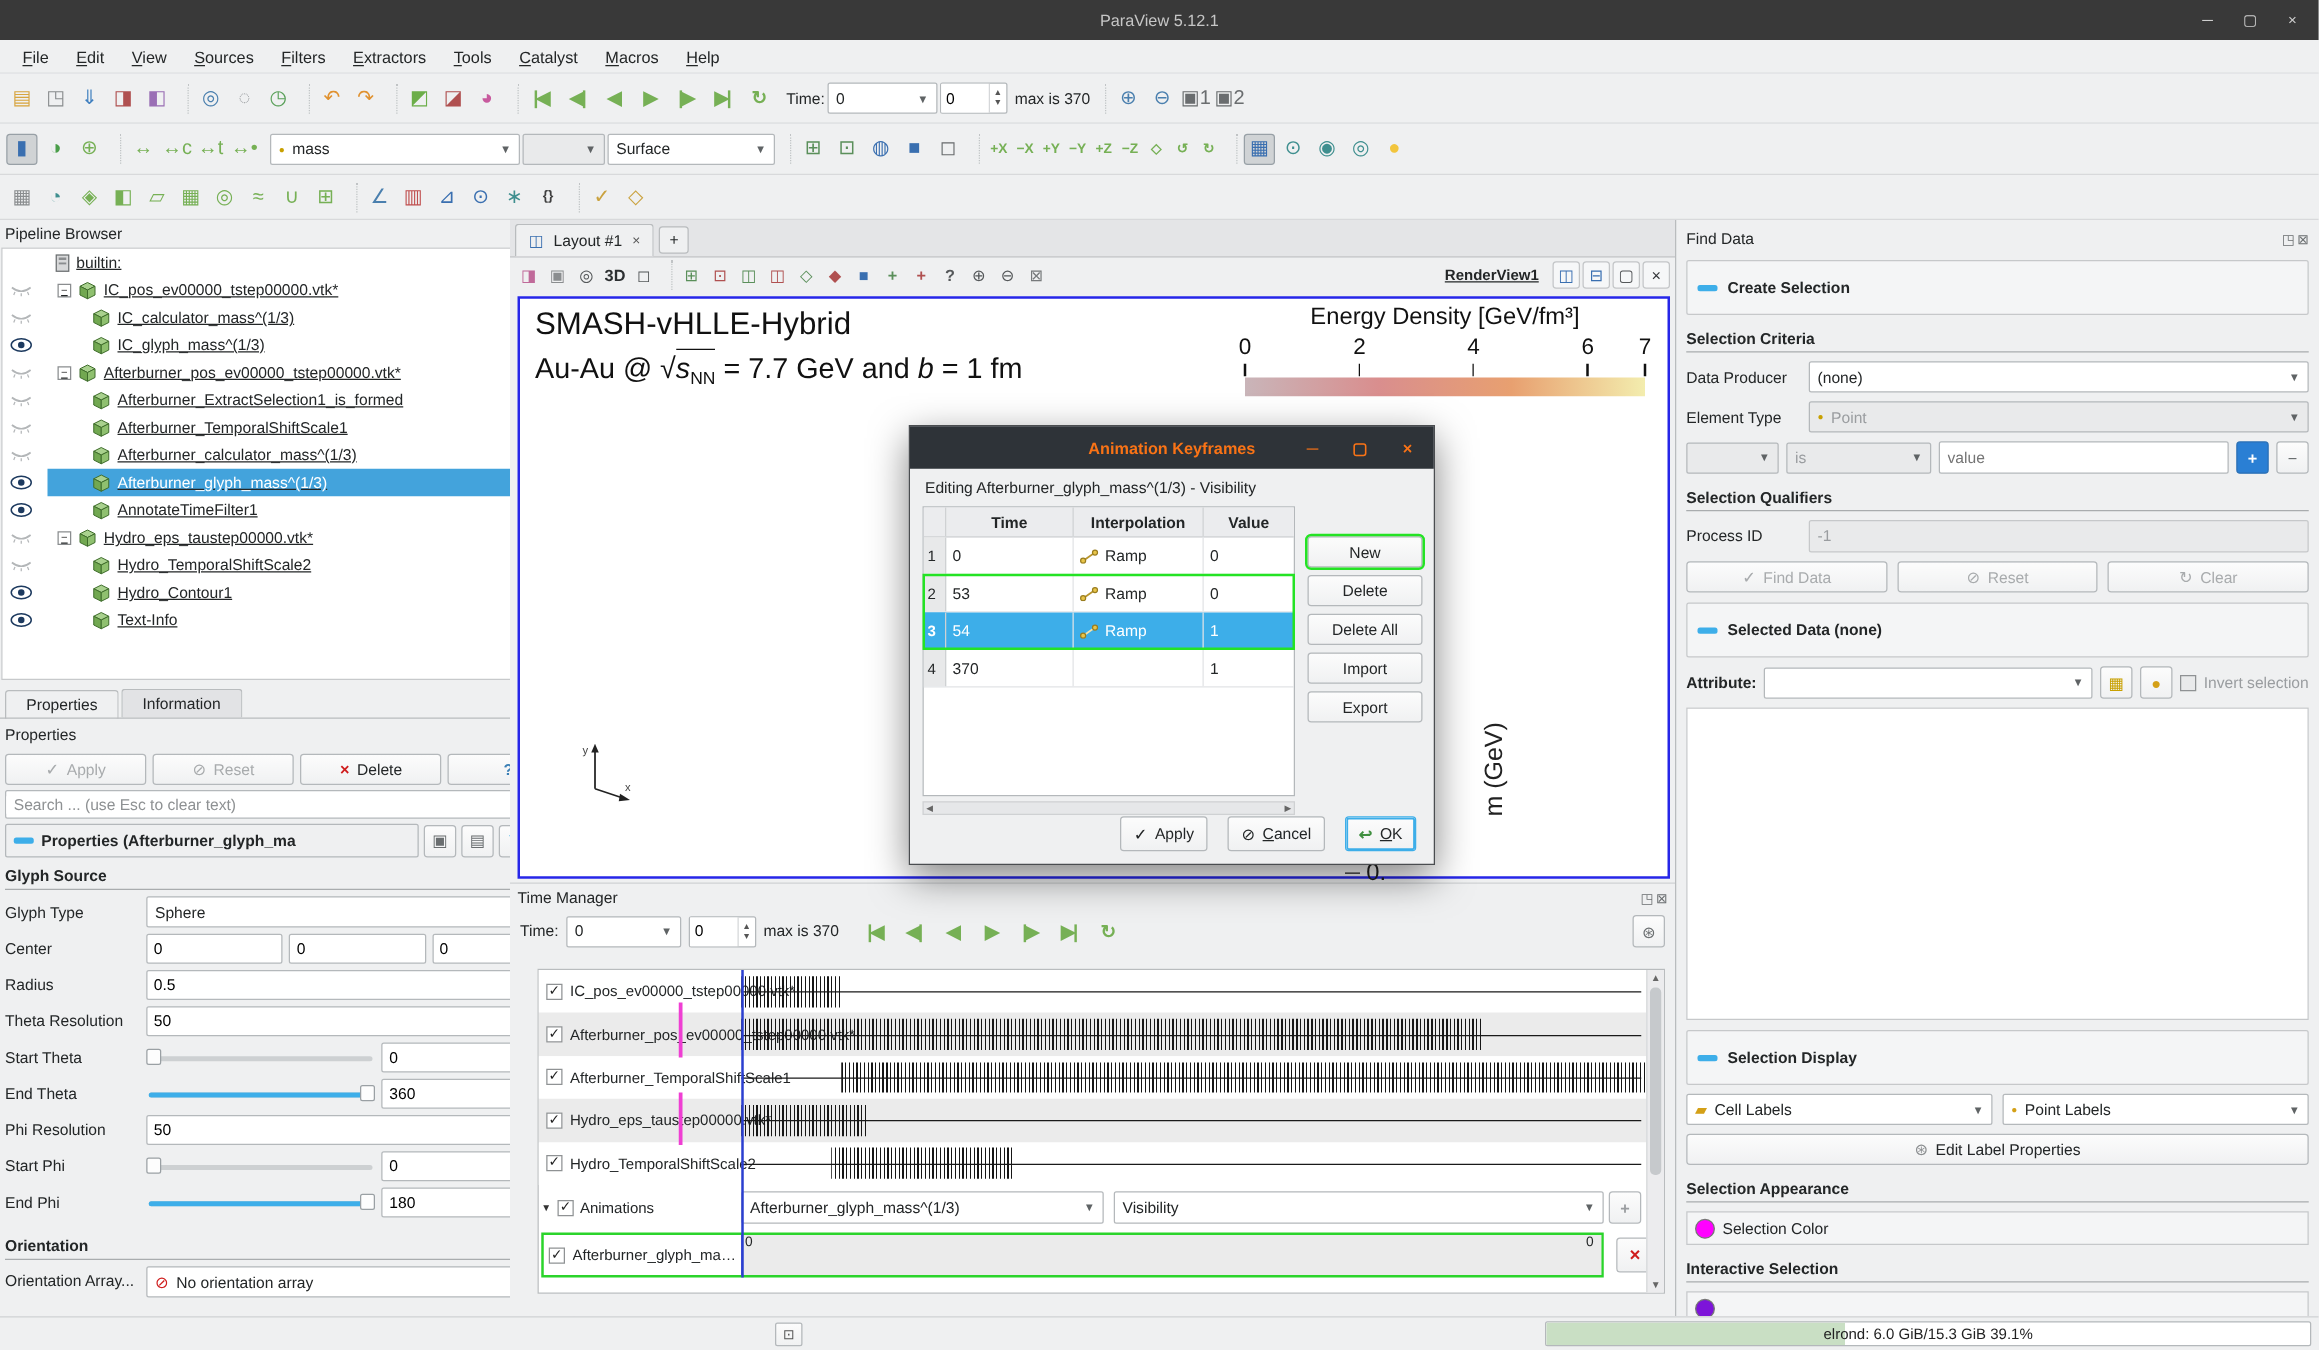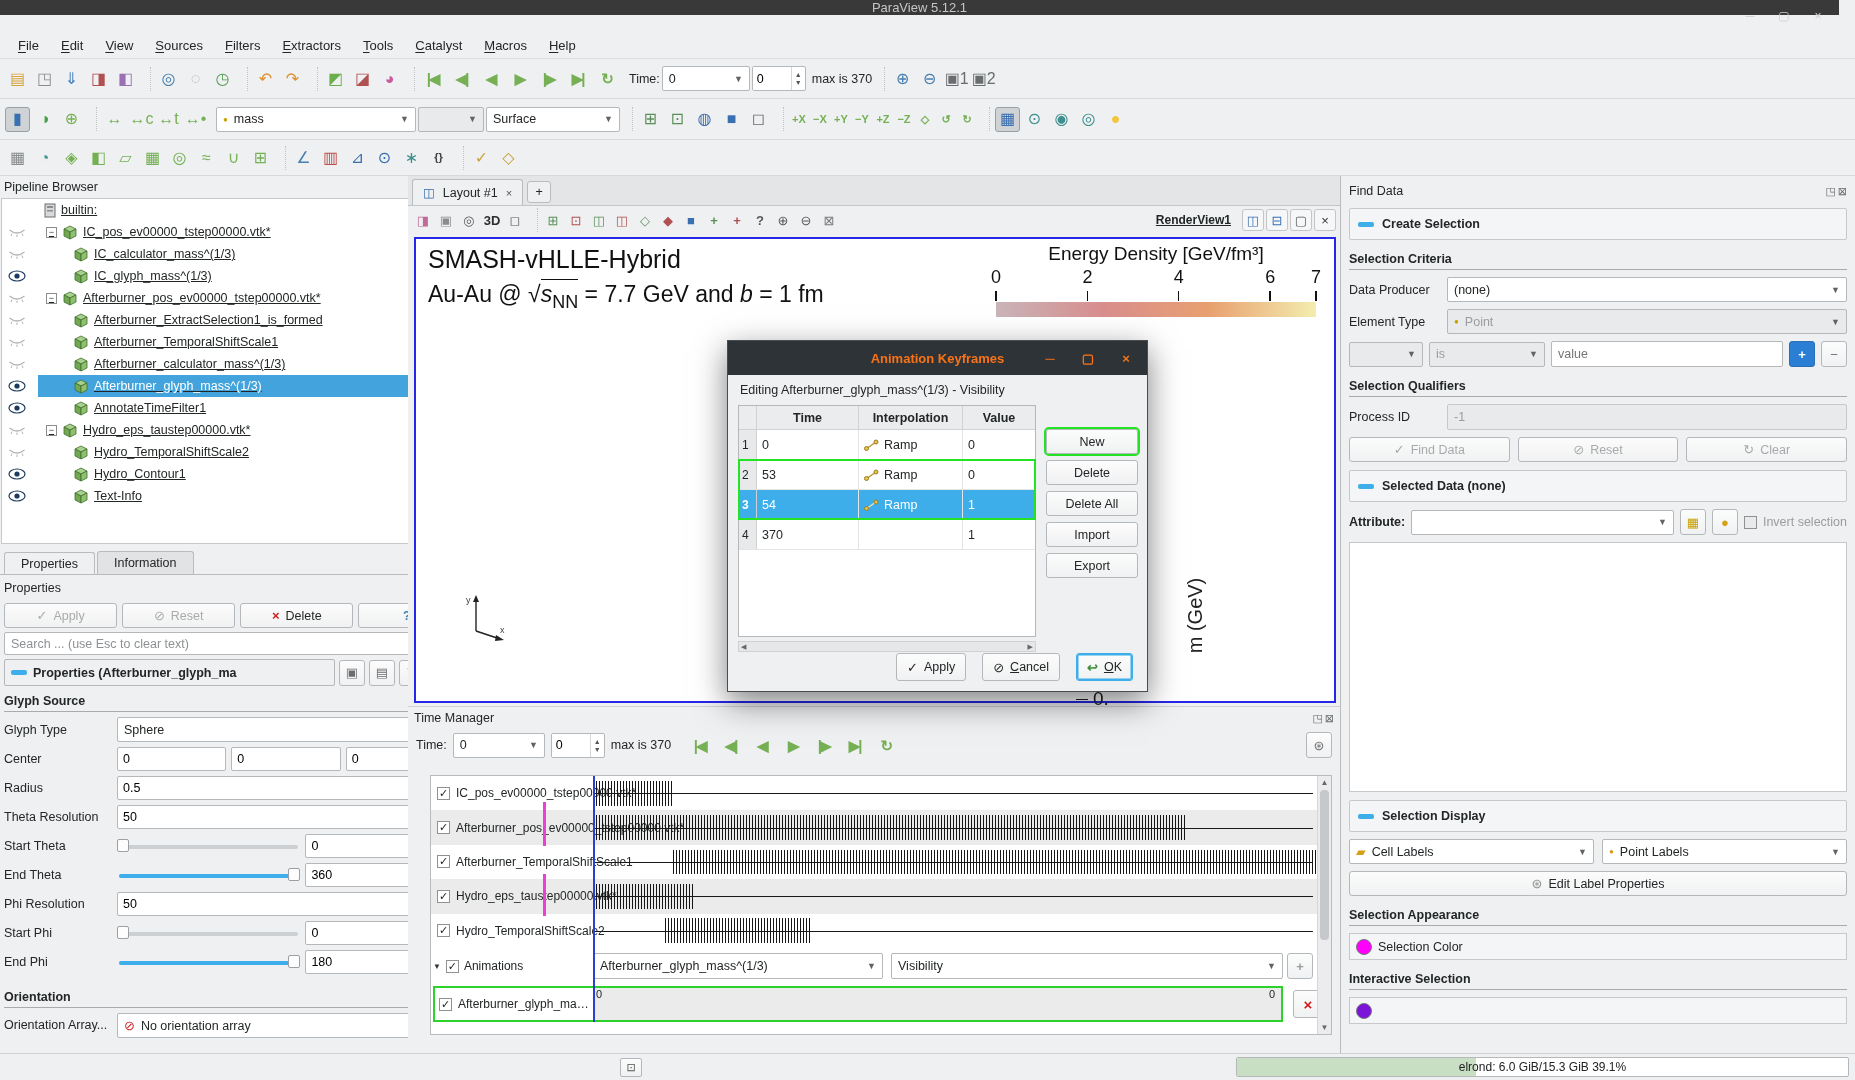--- a/index.html
+++ b/index.html
@@ -1,21 +1,21 @@
 <!DOCTYPE html>
 <html><head>
 <meta charset="utf-8">
 <style>
   * { margin:0; padding:0; box-sizing:border-box; }
   html,body { width:1855px; height:1080px; overflow:hidden; }
   body { font-family:"Liberation Sans", sans-serif; font-size:12.5px; color:#232627; background:#eff0f1; }
   #app { position:relative; width:1855px; height:1080px; background:#eff0f1; }
 
   
-  .titlebar { position:absolute; left:0; top:0; right:16px; height:15px; background:#393939; display:flex; align-items:center; justify-content:center; }
+  .titlebar { position:absolute; left:0; top:0; right:0; height:32px; background:#393939; display:flex; align-items:center; justify-content:center; }
   .titlebar .title { color:#c6c6c6; font-size:13px; }
   .win-controls { position:absolute; right:6px; top:0; height:32px; display:flex; align-items:center; gap:4px; }
   .win-btn { width:30px; height:24px; display:flex; align-items:center; justify-content:center; color:#cfcfcf; font-size:12px; }
 
   .menubar { position:absolute; left:0; top:32px; right:0; height:27px; background:#eff0f1; border-bottom:1px solid #dcdddf; display:flex; align-items:center; padding-left:8px; gap:2px; }
   .menu-item { padding:3px 10px; font-size:13px; }
   .menu-item u { text-underline-offset:2px; }
 
   .tb { position:absolute; left:0; right:0; background:#eff0f1; border-bottom:1px solid #d8d9db; display:flex; align-items:center; padding:0 5px; gap:2px; }
   #tb1 { top:59px; height:40px; }
@@ -88,21 +88,21 @@
   .viewbar .icon { width:22px; height:22px; font-size:13px; }
   .rv-link { margin-left:auto; font-weight:bold; text-decoration:underline; font-size:12px; }
   .rv-wins { display:flex; gap:2px; margin-left:10px; }
   .rv-wins .icon { border:1px solid #c3c5c7; background:#f6f7f8; }
 
   .renderview { position:absolute; left:6px; right:4px; top:61px; height:466px; background:#fff; border:2px solid #2626e8; }
   .rv-title { position:absolute; left:12px; top:6px; font-size:25px; color:#111; }
   .rv-sub { position:absolute; left:12px; top:42px; font-size:23px; color:#111; }
   .rv-sub .ov { border-top:1.5px solid #111; padding-top:1px; }
   .rv-sub i { font-style:italic; }
-  .rv-sub sub { font-size:18px; }
+  .rv-sub sub { font-size:14px; }
   .cb-top { position:absolute; right:18px; top:4px; width:320px; }
   .cb-top .cbt-title { text-align:center; font-size:19px; color:#111; }
   .cb-top .cbt-ticks { position:relative; height:24px; margin-top:2px; }
   .cb-top .cbt-ticks span { position:absolute; transform:translateX(-50%); font-size:18px; color:#111; }
   .cb-top .cbt-marks { position:relative; height:10px; }
   .cb-top .cbt-marks i { position:absolute; width:1.5px; height:10px; background:#111; }
   .cb-top .cbt-bar { height:15px; margin-top:1px; }
   .cb-right { position:absolute; right:84px; top:295px; width:200px; height:170px; }
   .cbr-bar { position:absolute; left:0; top:0; width:26px; height:158px; }
   .cbr-tick { position:absolute; left:26px; font-size:19px; color:#222; }
@@ -129,21 +129,21 @@
   .green-row .gr-track { position:relative; flex:1; align-self:stretch; background:#ebebeb; border-left:1px solid #2b3fd0; }
   .gr-zero-l { position:absolute; left:2px; top:0; font-size:11px; }
   .gr-zero-r { position:absolute; right:6px; top:0; font-size:11px; }
   .tm-vscroll { position:absolute; right:0; top:0; bottom:0; width:14px; background:#ececee; border-left:1px solid #d5d7d9; font-size:8px; color:#666; }
   .tm-vscroll .up { position:absolute; top:2px; left:0; right:0; text-align:center; }
   .tm-vscroll .dn { position:absolute; bottom:2px; left:0; right:0; text-align:center; }
   .tm-vscroll .vthumb { position:absolute; left:2px; right:2px; top:14px; height:150px; background:#c6c9cc; border-radius:4px; }
   .red-x { position:absolute; right:8px; top:214px; width:30px; height:28px; display:flex; align-items:center; justify-content:center; border:1px solid #b4b8bb; border-radius:3px; background:linear-gradient(#fcfcfc,#f0f1f2); color:#cf1d1d; font-weight:bold; font-size:15px; }
 
   
-  .rp-box { display:flex; align-items:center; gap:8px; border:1px solid #c6c8ca; background:#f4f5f6; border-radius:2px; height:32px; padding:0 8px; font-weight:bold; }
+  .rp-box { display:flex; align-items:center; gap:8px; border:1px solid #c6c8ca; background:#f4f5f6; border-radius:2px; height:44px; padding:0 8px; font-weight:bold; }
   .teal-dash { width:16px; height:5px; background:#3daee9; border-radius:2px; flex:none; }
   .rp-row { display:flex; align-items:center; gap:6px; margin-top:7px; }
   .rp-row .rlabel { flex:none; }
   .rp-h { font-weight:bold; border-bottom:1px solid #a9acae; padding:5px 0 3px 0; margin-top:7px; }
   .rp-white { background:#fff; border:1px solid #c6c8ca; height:250px; margin-top:7px; }
   .swatch { width:16px; height:16px; border-radius:50%; border:1px solid #777; flex:none; }
   .chk-row { display:flex; align-items:center; gap:6px; border:1px solid #c6c8ca; background:#f4f5f6; height:27px; padding:0 6px; margin-top:7px; }
 
   
   .dialog { position:absolute; left:727px; top:340px; width:421px; height:352px; background:#eff0f1; border:1px solid #4a4d50; box-shadow:0 10px 30px rgba(0,0,0,.5); z-index:50; }

